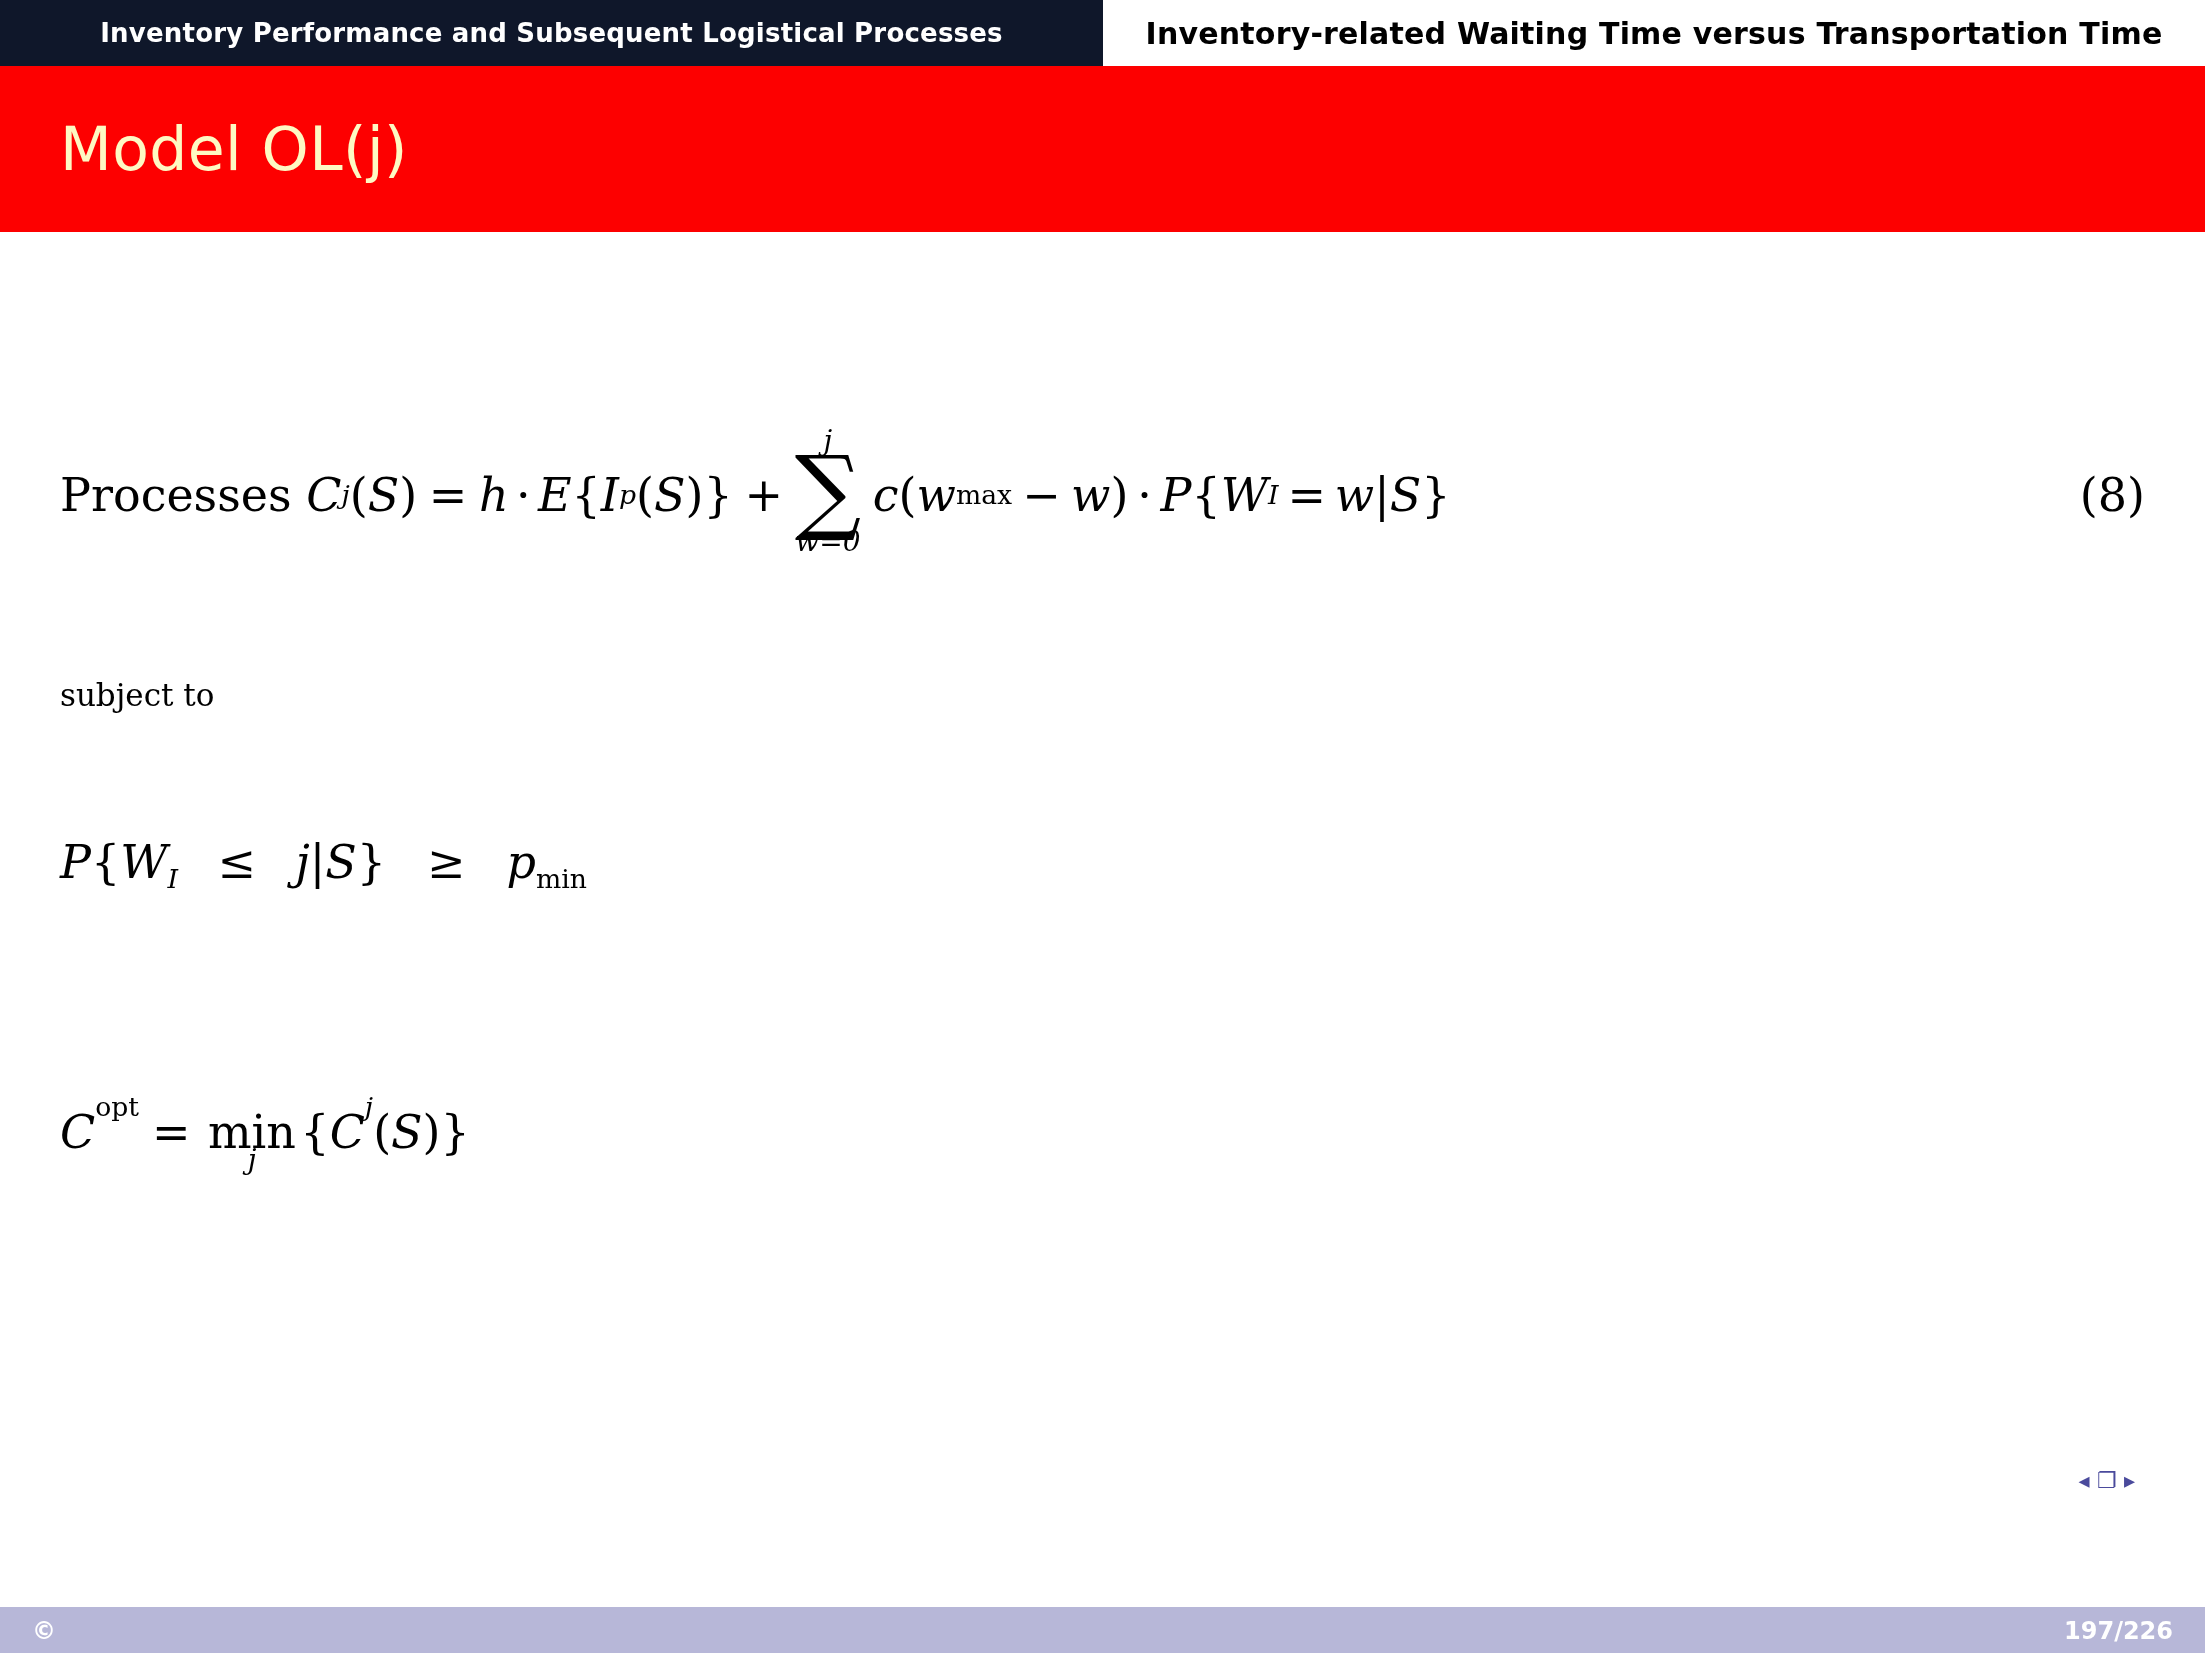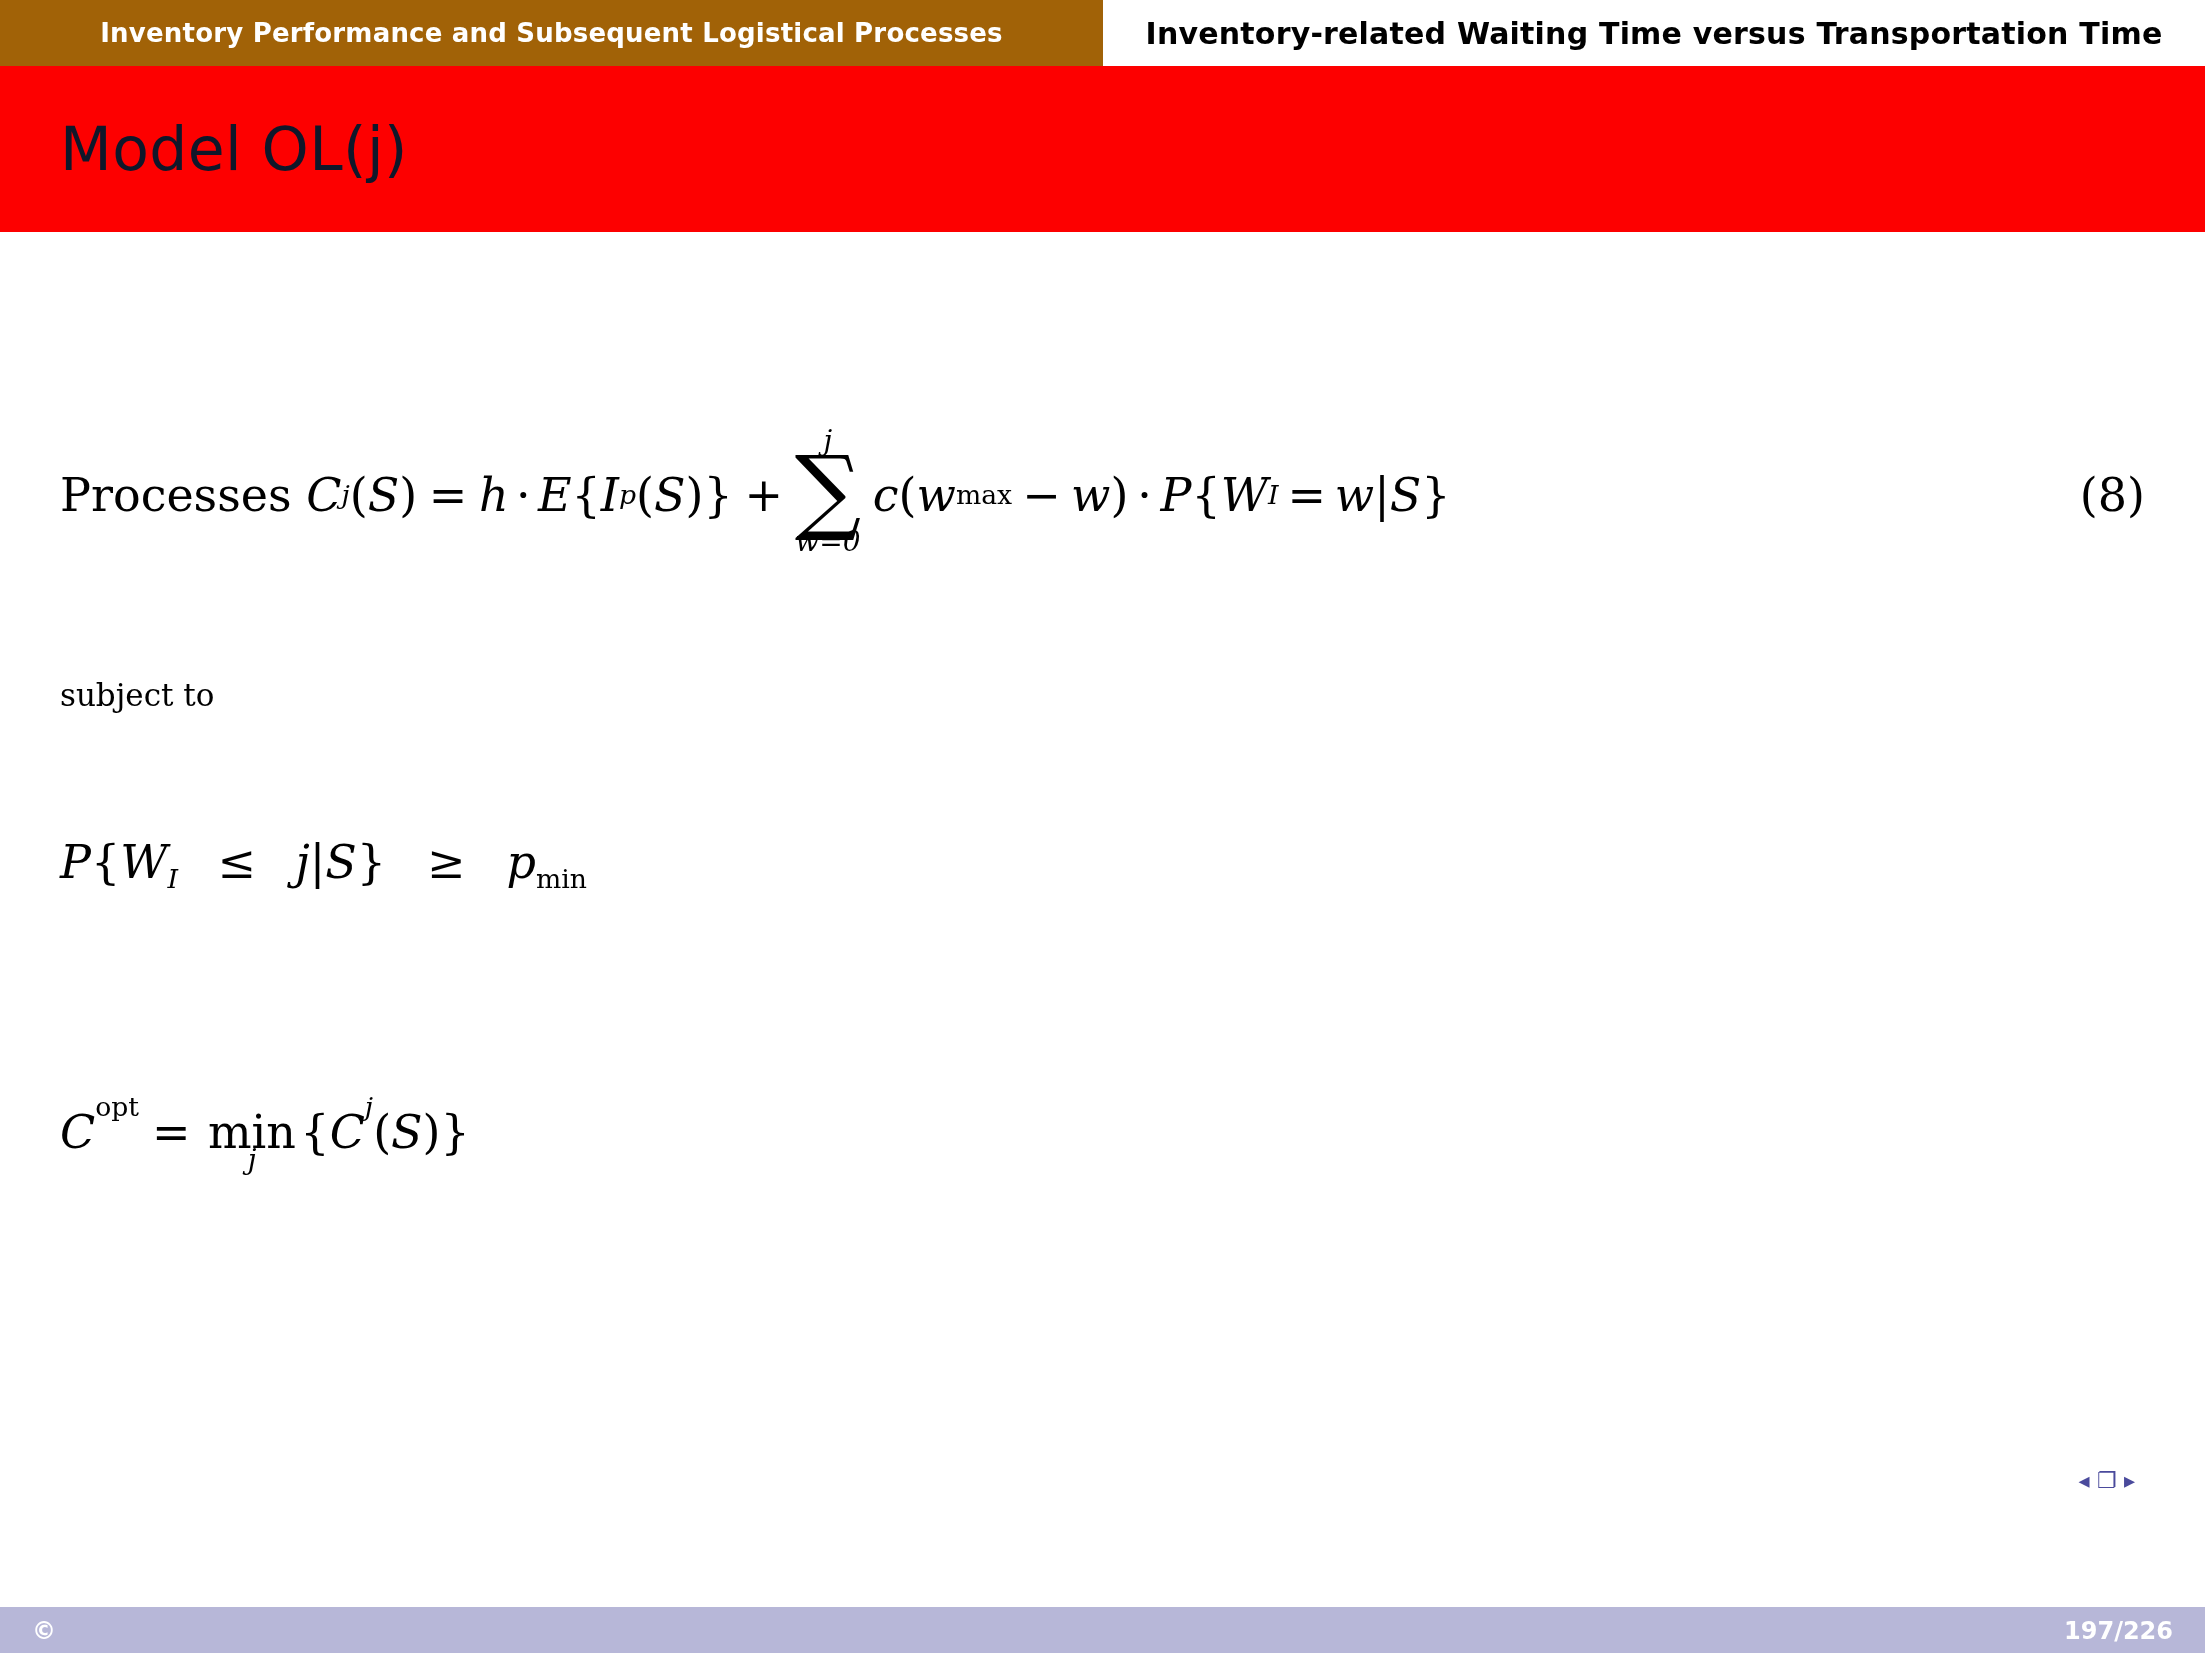--- a/index.html
+++ b/index.html
@@ -16,21 +16,21 @@
   }
 
   
   .navbar {
     display: flex;
     width: 100%;
     height: 66px;
     box-sizing: border-box;
   }
   .nav-left {
-    background: #a16207;
+    background: #0f172a;
     color: #ffffff;
     flex: 0 0 1103px;
     display: flex;
     align-items: center;
     justify-content: center;
     font-size: 26px;
     font-weight: bold;
     letter-spacing: 0.2px;
   }
   .nav-right {
@@ -49,21 +49,21 @@
   .title-band {
     background: #fd0000;
     width: 100%;
     height: 166px;
     display: flex;
     align-items: center;
     box-sizing: border-box;
     padding-left: 60px;
   }
   .title-band .slide-title {
-    color: #0f172a;
+    color: #fef9c3;
     font-size: 60px;
     font-weight: normal;
     line-height: 1;
     letter-spacing: 0.4px;
   }
 
   
   .slide-body {
     position: relative;
     width: 100%;

